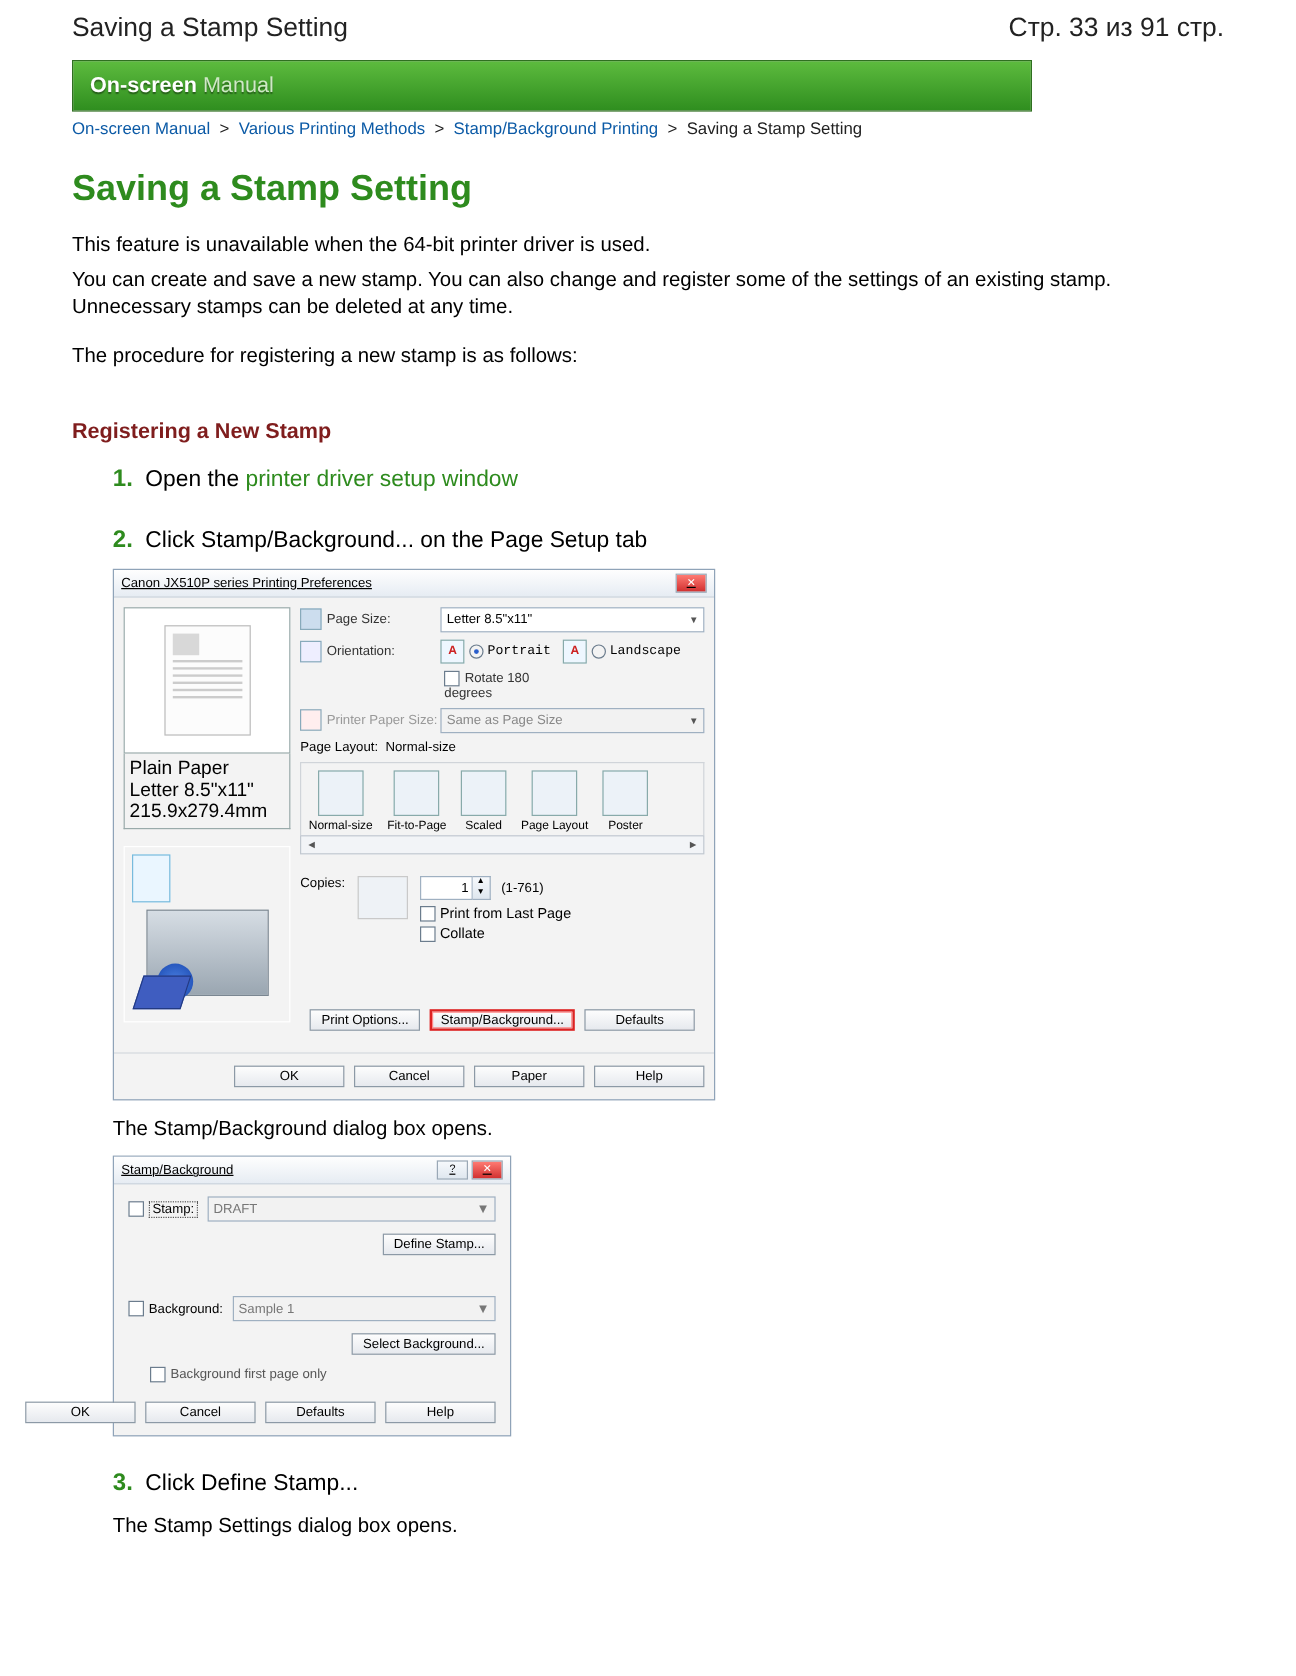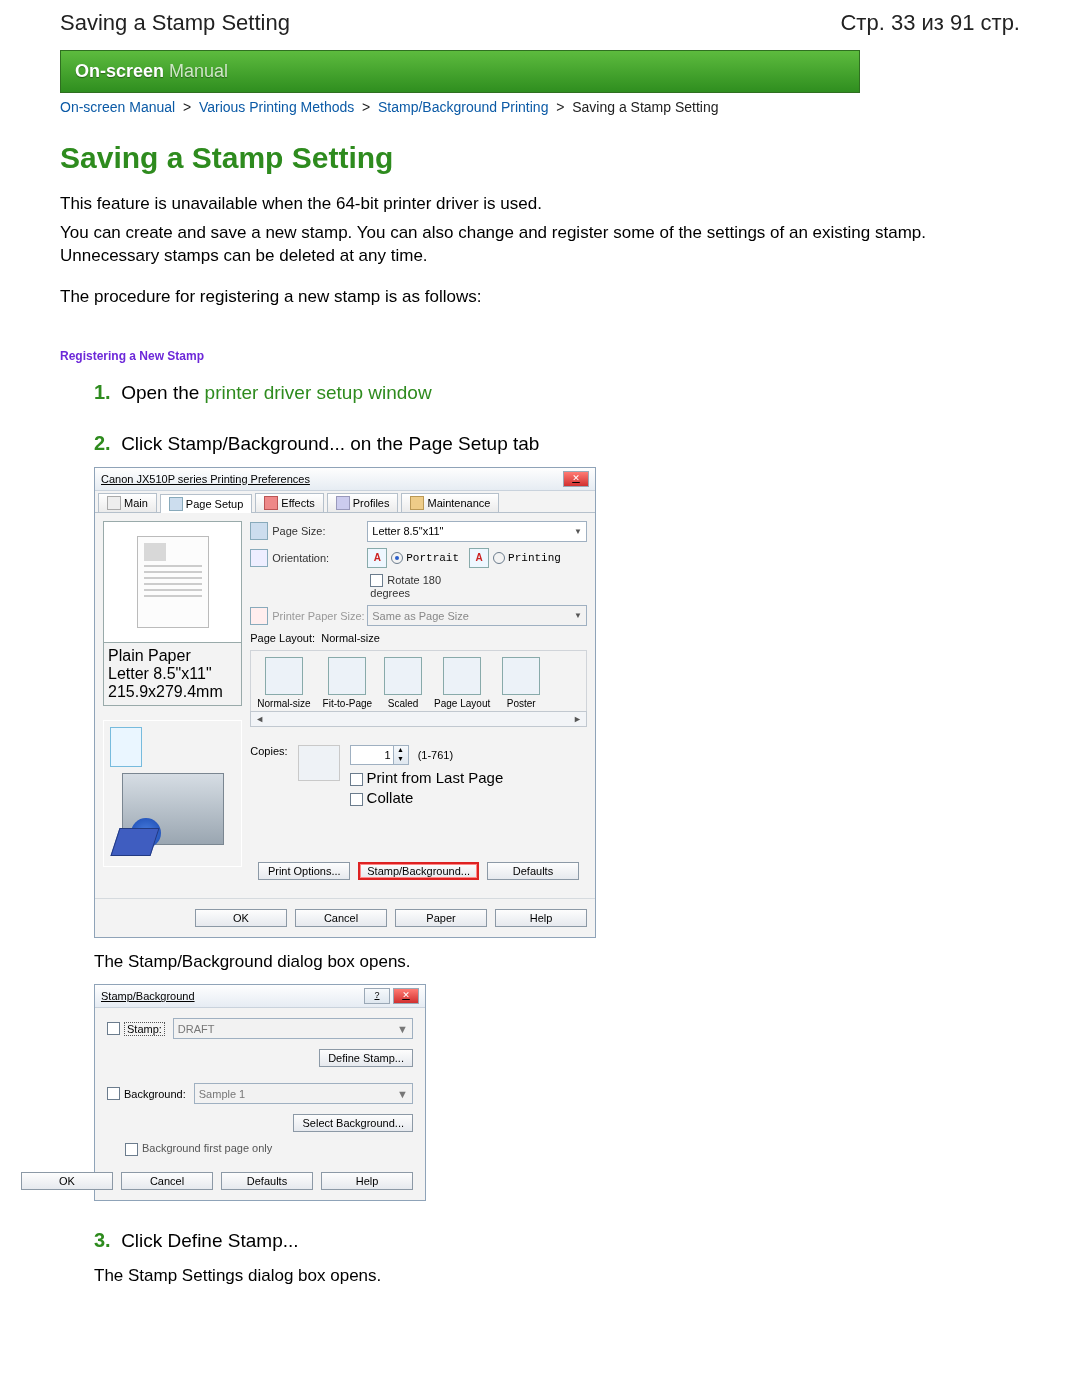--- a/index.html
+++ b/index.html
@@ -46,22 +46,22 @@
     font-weight: bold;
     margin: 0 0 18px 0;
   }
   p.body-text {
     font-size: 17px;
     color: #000;
     margin: 6px 0;
     line-height: 1.35;
   }
   h3.section-head {
-    color: #6d28d9;
-    font-size: 12px;
+    color: #7f1d1d;
+    font-size: 18px;
     margin-top: 40px;
     margin-bottom: 18px;
   }
   ol.steps {
     list-style: none;
     padding-left: 34px;
     margin: 0;
   }
   ol.steps > li {
     margin-bottom: 28px;
@@ -182,21 +182,21 @@
   .hscroll span{ padding:0 4px;}
 
   .copies-row { display:flex; align-items:flex-start; gap:10px; margin-top:18px;}
   .copies-row label { font-size:11px;}
   .spin { display:inline-flex; align-items:center;}
   .spin input { width:38px; height:16px; border:1px solid #9fb0c1; font-size:11px; text-align:right; padding-right:2px;}
   .spin .stepper { width:14px; height:18px; border:1px solid #9fb0c1; border-left:none; background:linear-gradient(#f6f9fc,#dfe7ef); display:flex; flex-direction:column;}
   .spin .stepper span { flex:1; font-size:7px; text-align:center; line-height:8px;}
   .copies-graphic { width:40px; height:34px; border:1px solid #c9c9c9; background:#eef2f6;}
   .copies-opts { display:flex; flex-direction:column; gap:3px;}
-  .copies-opts span { font-size:15px;}
+  .copies-opts span { font-size:12px;}
 
   .dlg-buttons { display:flex; justify-content:flex-end; gap:8px; padding:6px 8px 10px 8px;}
   .dlg-buttons.inner { border-top:1px solid #d5dade; padding-top:10px;}
   .btn {
     min-width:74px; padding:2px 8px; font-size:11px;
     border:1px solid #8c99a6; background:linear-gradient(#fdfdfd,#e6e9ee);
     text-align:center;
   }
   .btn-highlight {
     border:2px solid #d22; padding:1px 7px; box-shadow:0 0 0 1px #f88 inset;
@@ -258,42 +258,20 @@
       <span class="step-text">Click Stamp/Background... on the Page Setup tab</span>
 
       
       <div class="dialog big-dialog">
         <div class="dialog-title">
           <span>Canon JX510P series Printing Preferences</span>
           <div class="icons">
             <div class="winbtn close">✕</div>
           </div>
         </div>
-        <div class="tabs">
-          <div class="tab">
-              <span class="ticon main"></span>
-              <span>Main</span>
-            </div>
-          <div class="tab active">
-              <span class="ticon page"></span>
-              <span>Page Setup</span>
-            </div>
-          <div class="tab">
-              <span class="ticon eff"></span>
-              <span>Effects</span>
-            </div>
-          <div class="tab">
-              <span class="ticon prof"></span>
-              <span>Profiles</span>
-            </div>
-          <div class="tab">
-              <span class="ticon maint"></span>
-              <span>Maintenance</span>
-            </div>
-        </div>
 
         <div class="dlg-body">
           <div class="left-col">
             <div class="preview-box">
               <div class="preview-page">
                 <div class="lines">
                     <span></span>
                     <span></span>
                     <span></span>
                     <span></span>
@@ -329,21 +307,21 @@
               <span class="ricon" style="background:#eef;"></span>
               <label><span>Orientation:</span></label>
               <span class="orient-icon">A</span>
               <span class="radio">
                   <span class="dot checked"></span>
                   <span>Portrait</span>
                 </span>
               <span class="orient-icon">A</span>
               <span class="radio">
                   <span class="dot"></span>
-                  <span>Printing</span>
+                  <span>Landscape</span>
                 </span>
             </div>
             <div class="form-row" style="padding-left:120px;">
               <label class="chklab"><span class="chk"></span><span>Rotate 180 degrees</span></label>
             </div>
 
             <div class="form-row">
               <span class="ricon" style="background:#fee;"></span>
               <label style="color:#999;"><span>Printer Paper Size:</span></label>
               <div class="select disabled">
@@ -421,21 +399,21 @@
               </label>
             <div class="sd-select">
                 <span>DRAFT</span>
                 <span class="arr">▼</span>
               </div>
           </div>
           <div class="sd-btn-row">
               <div class="btn">Define Stamp...</div>
             </div>
 
-          <div class="sd-row" style="margin-top:6px;">
+          <div class="sd-row" style="margin-top:24px;">
             <label class="chklab">
                 <span class="chk"></span>
                 <span>Background:</span>
               </label>
             <div class="sd-select">
                 <span>Sample 1</span>
                 <span class="arr">▼</span>
               </div>
           </div>
           <div class="sd-btn-row">

